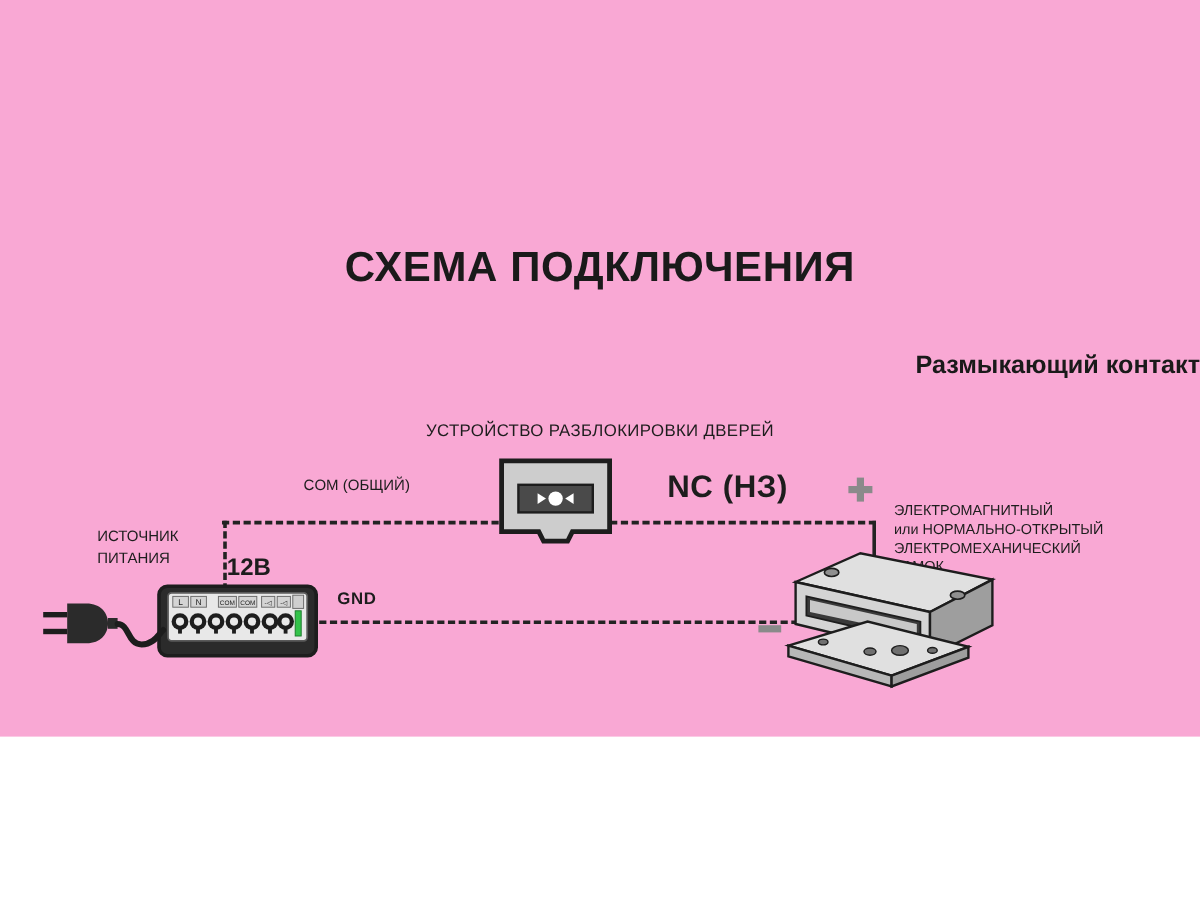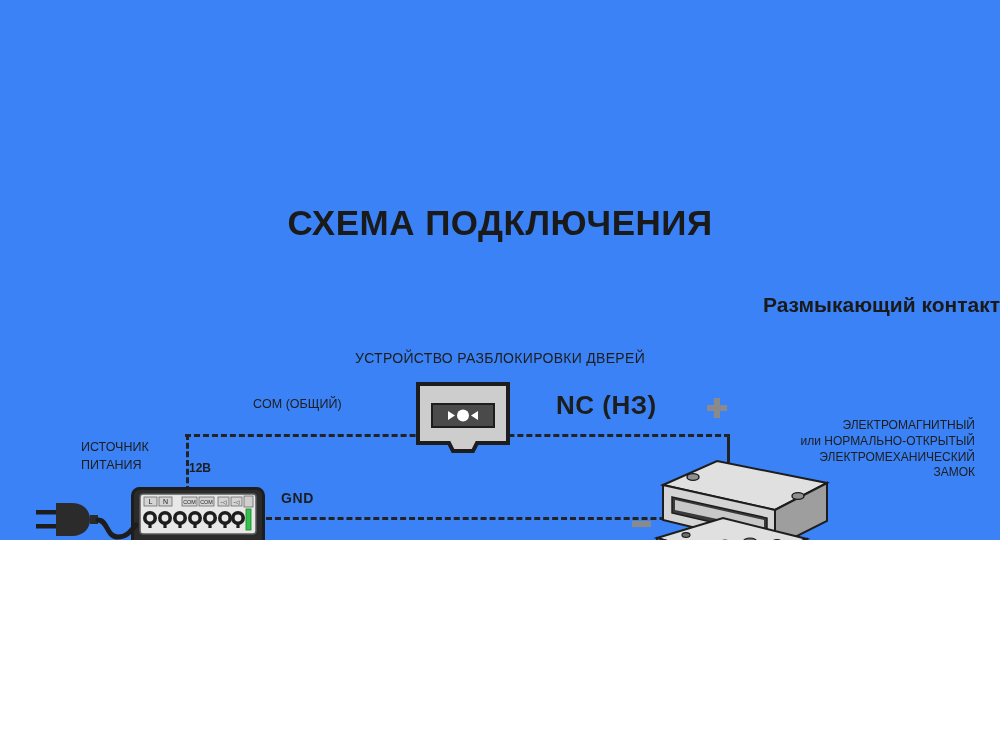--- a/index.html
+++ b/index.html
@@ -7,22 +7,22 @@
     padding: 0;
     background: #ffffff;
   }
   body {
     font-family: "Liberation Sans", sans-serif;
     color: #1d1d1d;
   }
   #canvas {
     position: relative;
     width: 1000px;
-    height: 540px;
-    background: #3b82f6;
+    height: 614px;
+    background: #f9a8d4;
     overflow: hidden;
   }
 
   
   .title {
     position: absolute;
     left: 0;
     top: 203px;
     width: 1000px;
     text-align: center;
@@ -74,35 +74,35 @@
     left: 81px;
     top: 438px;
     width: 96px;
     text-align: left;
     font-size: 12.5px;
     line-height: 1.45;
   }
   .lbl-12v {
     left: 189px;
     top: 460px;
-    font-size: 12px;
+    font-size: 20px;
     font-weight: bold;
   }
   .lbl-gnd {
     left: 281px;
     top: 489px;
     font-size: 14px;
     font-weight: bold;
     letter-spacing: 0.6px;
   }
   .lbl-lock {
     left: 745px;
     top: 418px;
     width: 230px;
-    text-align: right;
+    text-align: left;
     font-size: 12px;
     line-height: 1.32;
   }
 
   
   .wire {
     position: absolute;
     background: transparent;
   }
   .wire-h {

